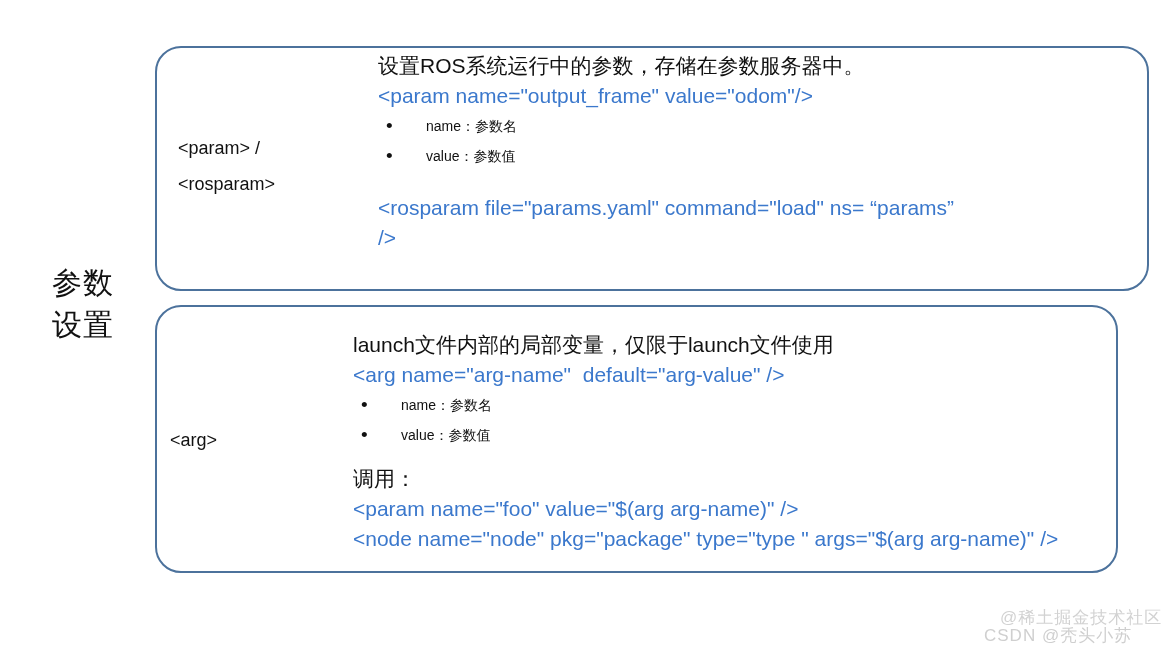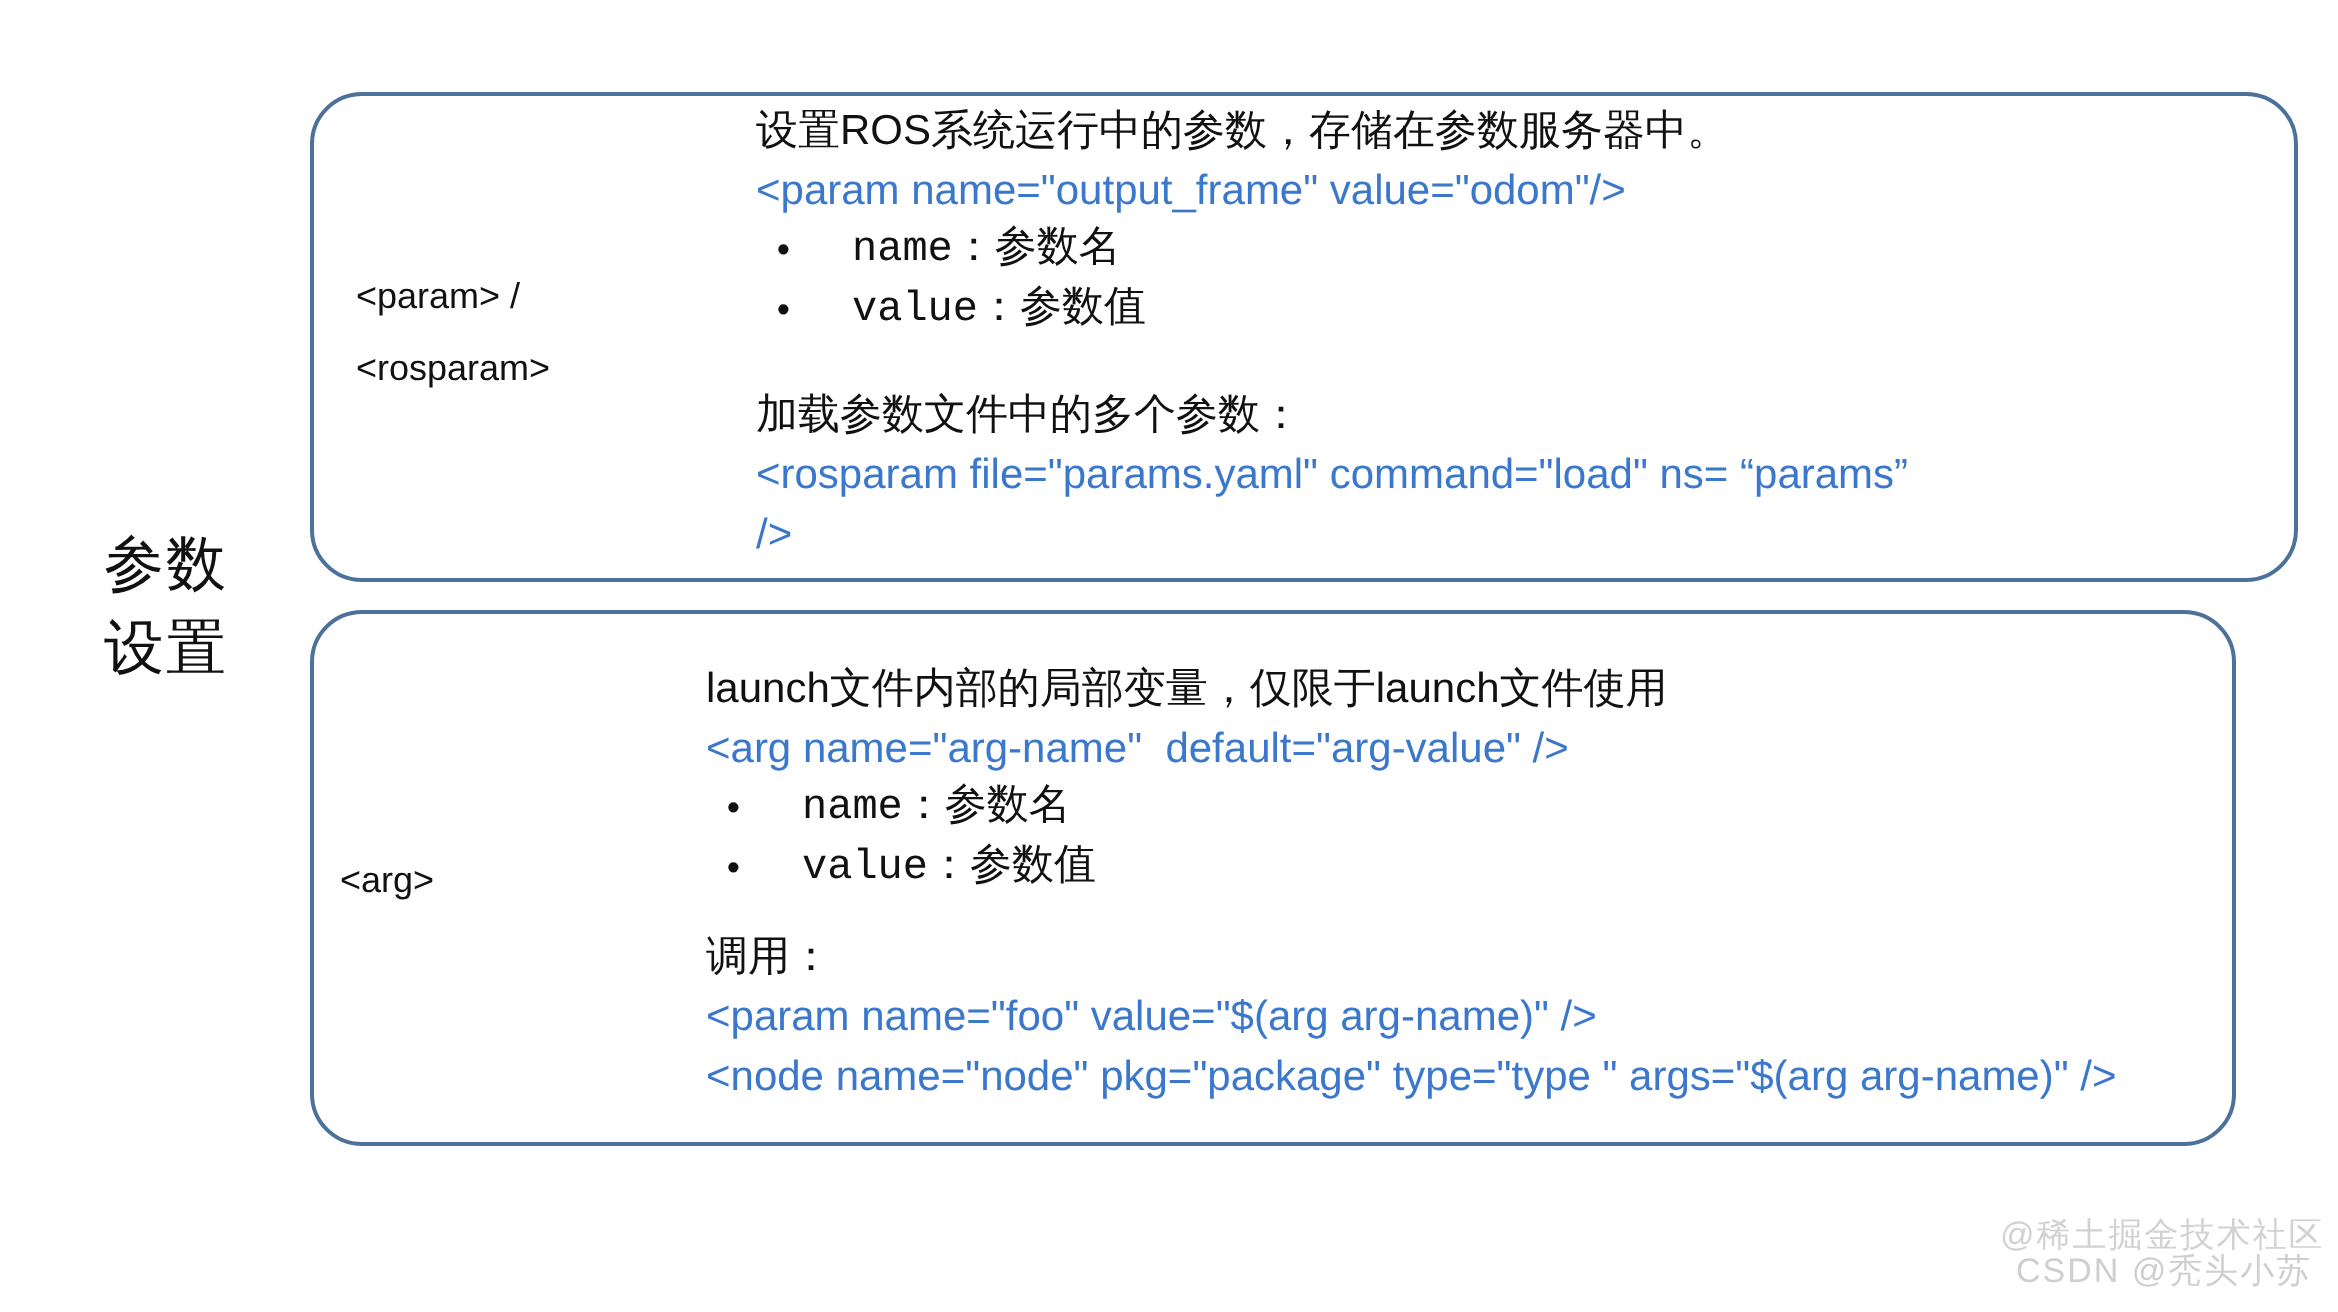--- a/index.html
+++ b/index.html
@@ -109,27 +109,26 @@
   .spacer.sm {
     height: 14px;
   }
 
   ul.bullets {
     list-style: none;
     margin: 0;
     padding: 0;
   }
   ul.bullets li {
-    font-size: 21px;
+    font-size: 14px;
     line-height: 30px;
     color: #111111;
     position: relative;
     padding-left: 48px;
     white-space: pre;
-    font-family: Liberation Mono, monospace;
   }
   ul.bullets li::before {
     content: "•";
     position: absolute;
     left: 8px;
     top: 0;
     font-size: 19px;
     color: #111111;
   }
 
@@ -151,21 +150,20 @@
   #wm-juejin {
     left: 1000px;
     top: 606px;
     color: #d2d2d2;
   }
   #wm-csdn {
     left: 984px;
     top: 624px;
     font-size: 17px;
     color: #cfcfcf;
-    margin-left: 24px;
   }
 </style>
 </head>
 <body>
 
 <div class="slide">
 
   <div class="group-label">参数
 设置</div>
 
@@ -178,21 +176,20 @@
     <div class="line">设置ROS系统运行中的参数，存储在参数服务器中。</div>
     <div class="line code">&lt;param name="output_frame" value="odom"/&gt;</div>
 
     <ul class="bullets">
       <li>name：参数名</li>
       <li>value：参数值</li>
     </ul>
 
     <div class="spacer"></div>
 
-    <div class="line">加载参数文件中的多个参数：</div>
     <div class="line code">&lt;rosparam file="params.yaml" command="load" ns= “params”</div>
     <div class="line code">/&gt;</div>
   </div>
 
   <div class="rbox" id="box-arg"></div>
 
   <div class="tag-label" id="label-arg">&lt;arg&gt;</div>
 
   <div class="content" id="content-arg">
     <div class="line">launch文件内部的局部变量，仅限于launch文件使用</div>

